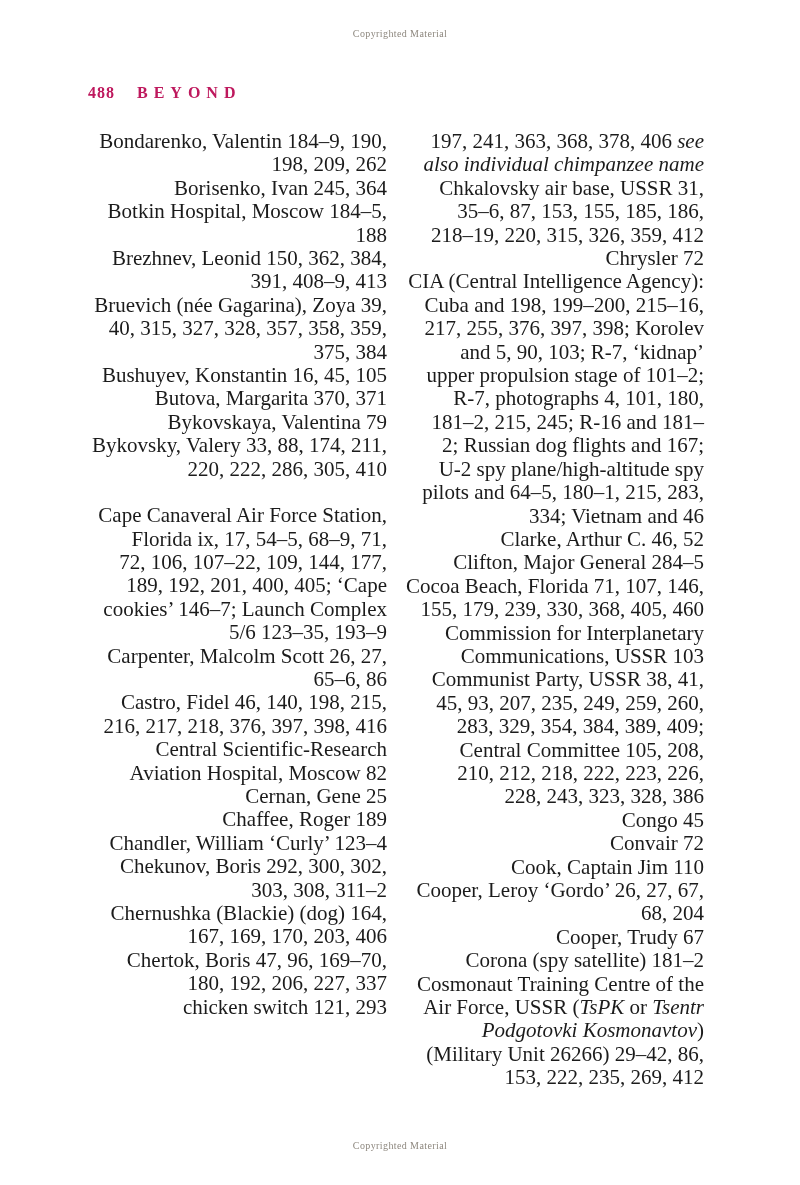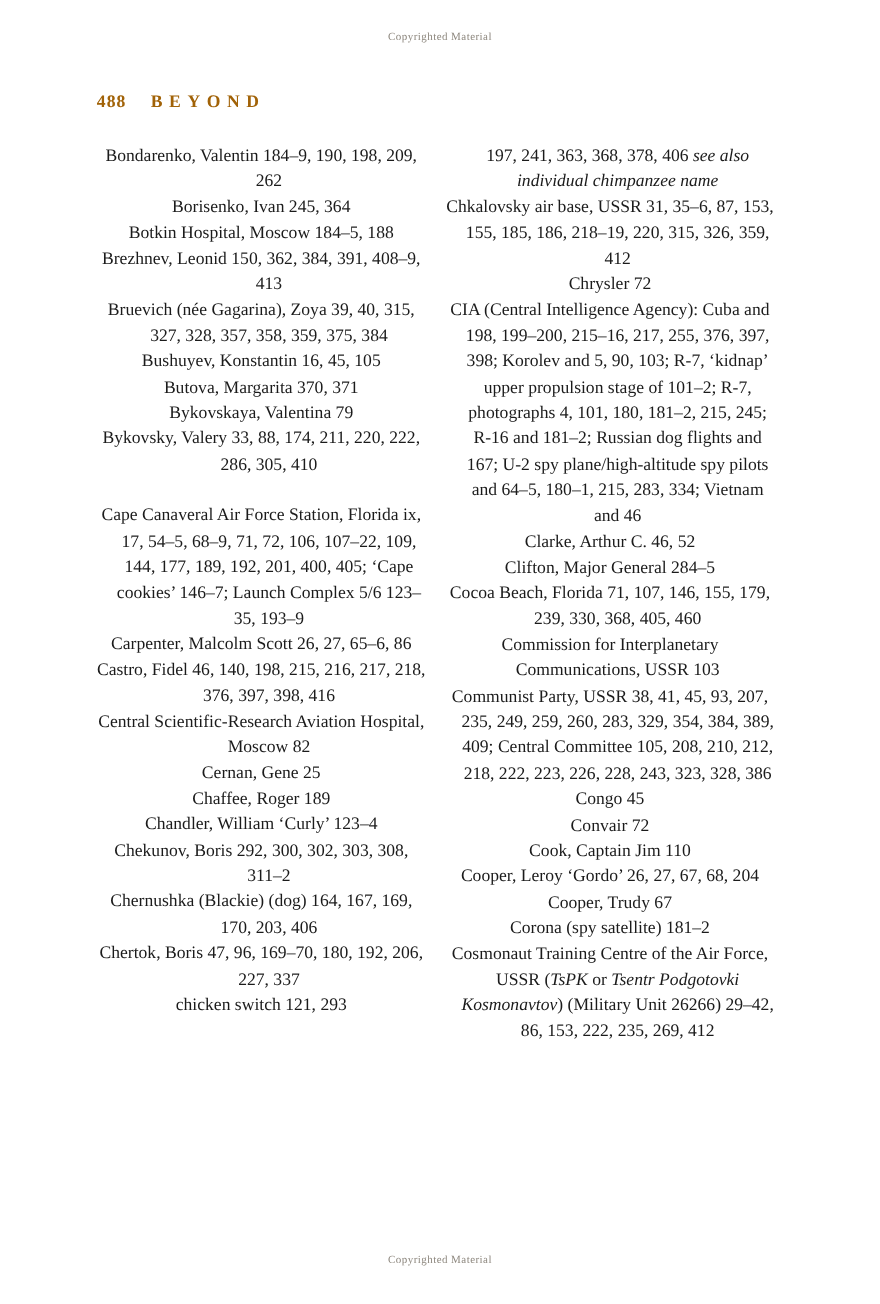--- a/index.html
+++ b/index.html
@@ -28,21 +28,21 @@
     color: #8d877e;
   }
   .copyright.top { top: 28px; }
   .copyright.bottom { top: 1140px; }
   .page-header {
     position: absolute;
     top: 84px;
     left: 88px;
     font-size: 16px;
     font-weight: bold;
-    color: #a16207;
+    color: #be185d;
   }
   .page-header .page-num {
     letter-spacing: 1px;
   }
   .page-header .book-title {
     margin-left: 22px;
     letter-spacing: 6px;
   }
   .columns {
     position: absolute;
@@ -50,25 +50,25 @@
     left: 88px;
     width: 616px;
     display: flex;
     gap: 18px;
   }
   .col {
     width: 299px;
     flex: 0 0 299px;
   }
   .entry {
-    font-size: 16px;
+    font-size: 21px;
     line-height: 23.4px;
     padding-left: 14px;
     text-indent: -14px;
-    text-align: center;
+    text-align: right;
   }
   .entry.cont {
     text-indent: 0;
   }
   .entry.gap {
     margin-top: 23px;
   }
   .it {
     font-style: italic;
   }

